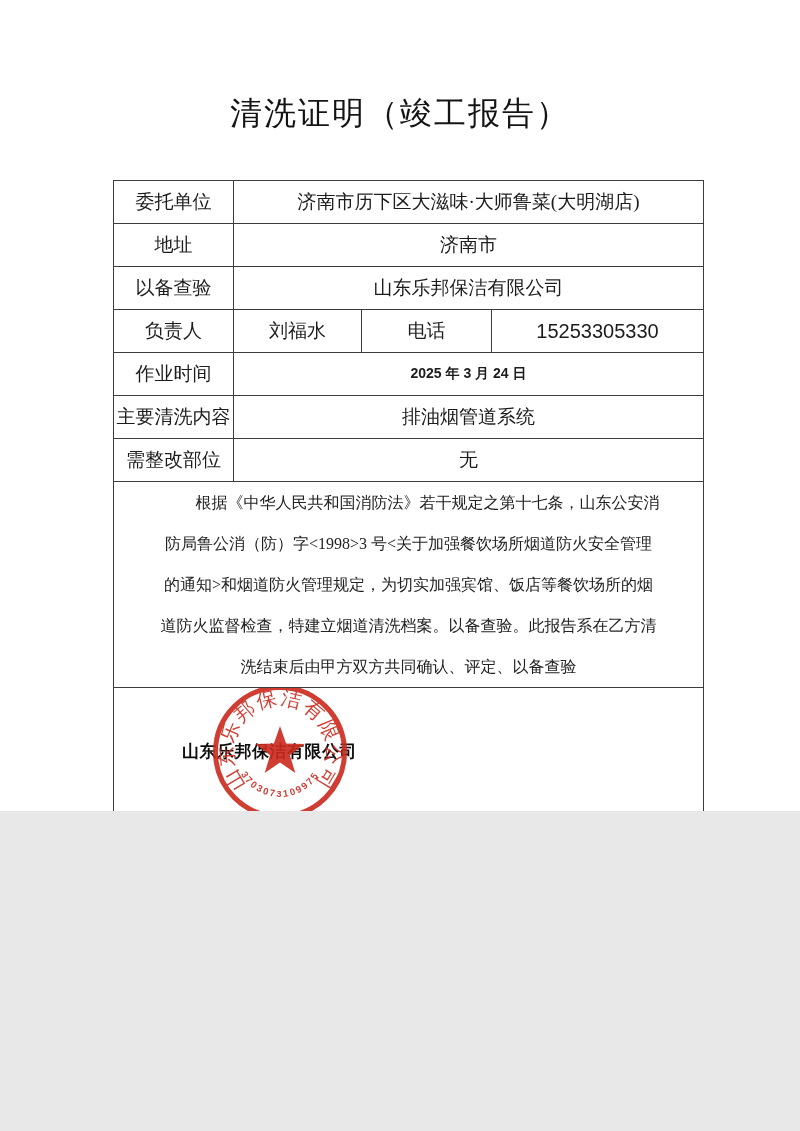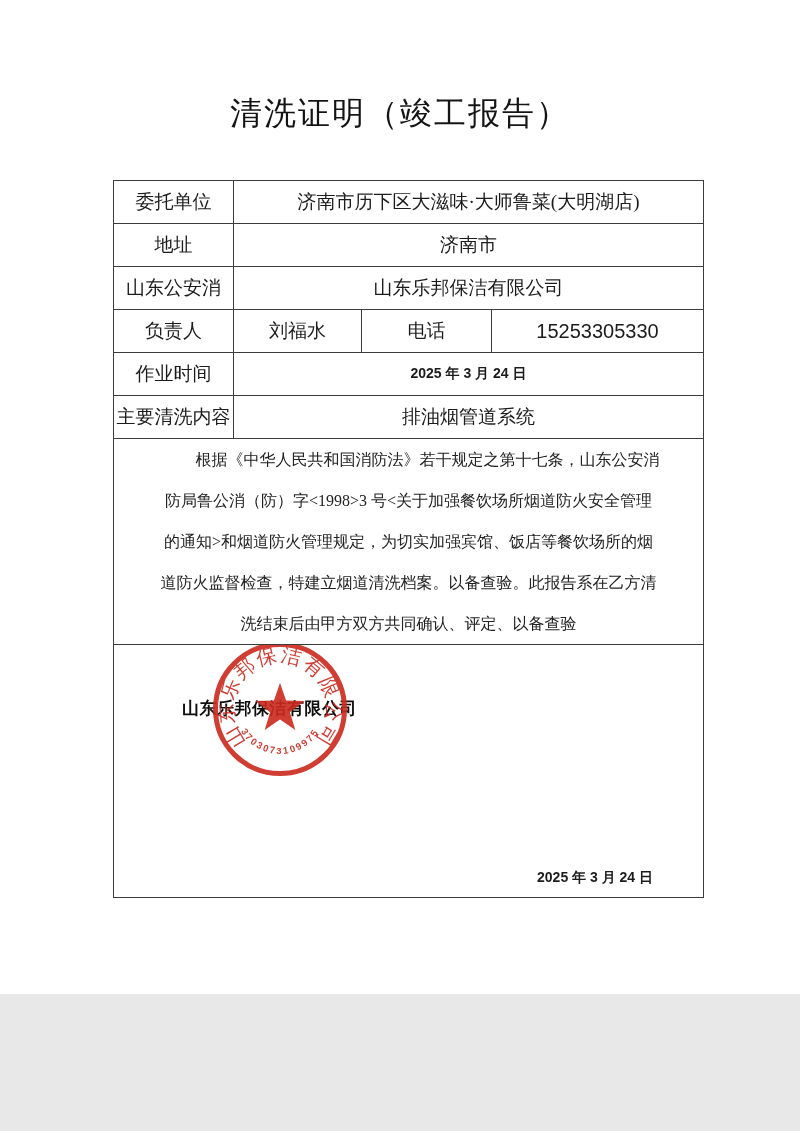--- a/index.html
+++ b/index.html
@@ -1,19 +1,19 @@
 <!DOCTYPE html>
 <html><head>
 <meta charset="utf-8">
 <style>
   * { margin:0; padding:0; box-sizing:border-box; }
   html,body { background:#e8e8e8; }
   .page {
     position:relative;
-    width:800px; height:994px;
+    width:800px; height:811px;
     background:#ffffff;
     overflow:hidden;
     font-family:"Liberation Serif","DejaVu Serif",serif;
     color:#1c1c1c;
   }
   .doc-title {
     position:absolute; top:94px; left:0; width:100%;
     text-align:center;
     font-size:32px; line-height:38px;
     letter-spacing:2px;
@@ -90,36 +90,40 @@
     <tbody>
         <tr class="r">
       <td>委托单位</td>
       <td colspan="3">济南市历下区大滋味·大师鲁菜(大明湖店)</td>
     </tr>
     <tr class="r">
       <td>地址</td>
       <td colspan="3">济南市</td>
     </tr>
     <tr class="r">
-      <td>山东公安消</td>
+      <td>以备查验</td>
       <td colspan="3">山东乐邦保洁有限公司</td>
     </tr>
     <tr class="r">
       <td>负责人</td>
       <td>刘福水</td>
       <td>电话</td>
       <td class="num">15253305330</td>
     </tr>
     <tr class="r">
       <td>作业时间</td>
       <td colspan="3" class="num-bold">2025 年 3 月 24 日</td>
     </tr>
     <tr class="r">
       <td>主要清洗内容</td>
       <td colspan="3">排油烟管道系统</td>
+    </tr>
+    <tr class="r">
+      <td>需整改部位</td>
+      <td colspan="3">无</td>
     </tr>
     <tr>
       <td colspan="4" class="notice-cell">
         <div class="notice-line first">根据《中华人民共和国消防法》若干规定之第十七条，山东公安消</div>
         <div class="notice-line">防局鲁公消（防）字&lt;1998&gt;3 号&lt;关于加强餐饮场所烟道防火安全管理</div>
         <div class="notice-line">的通知&gt;和烟道防火管理规定，为切实加强宾馆、饭店等餐饮场所的烟</div>
         <div class="notice-line">道防火监督检查，特建立烟道清洗档案。以备查验。此报告系在乙方清</div>
         <div class="notice-line">洗结束后由甲方双方共同确认、评定、以备查验</div>
       </td>
     </tr>

